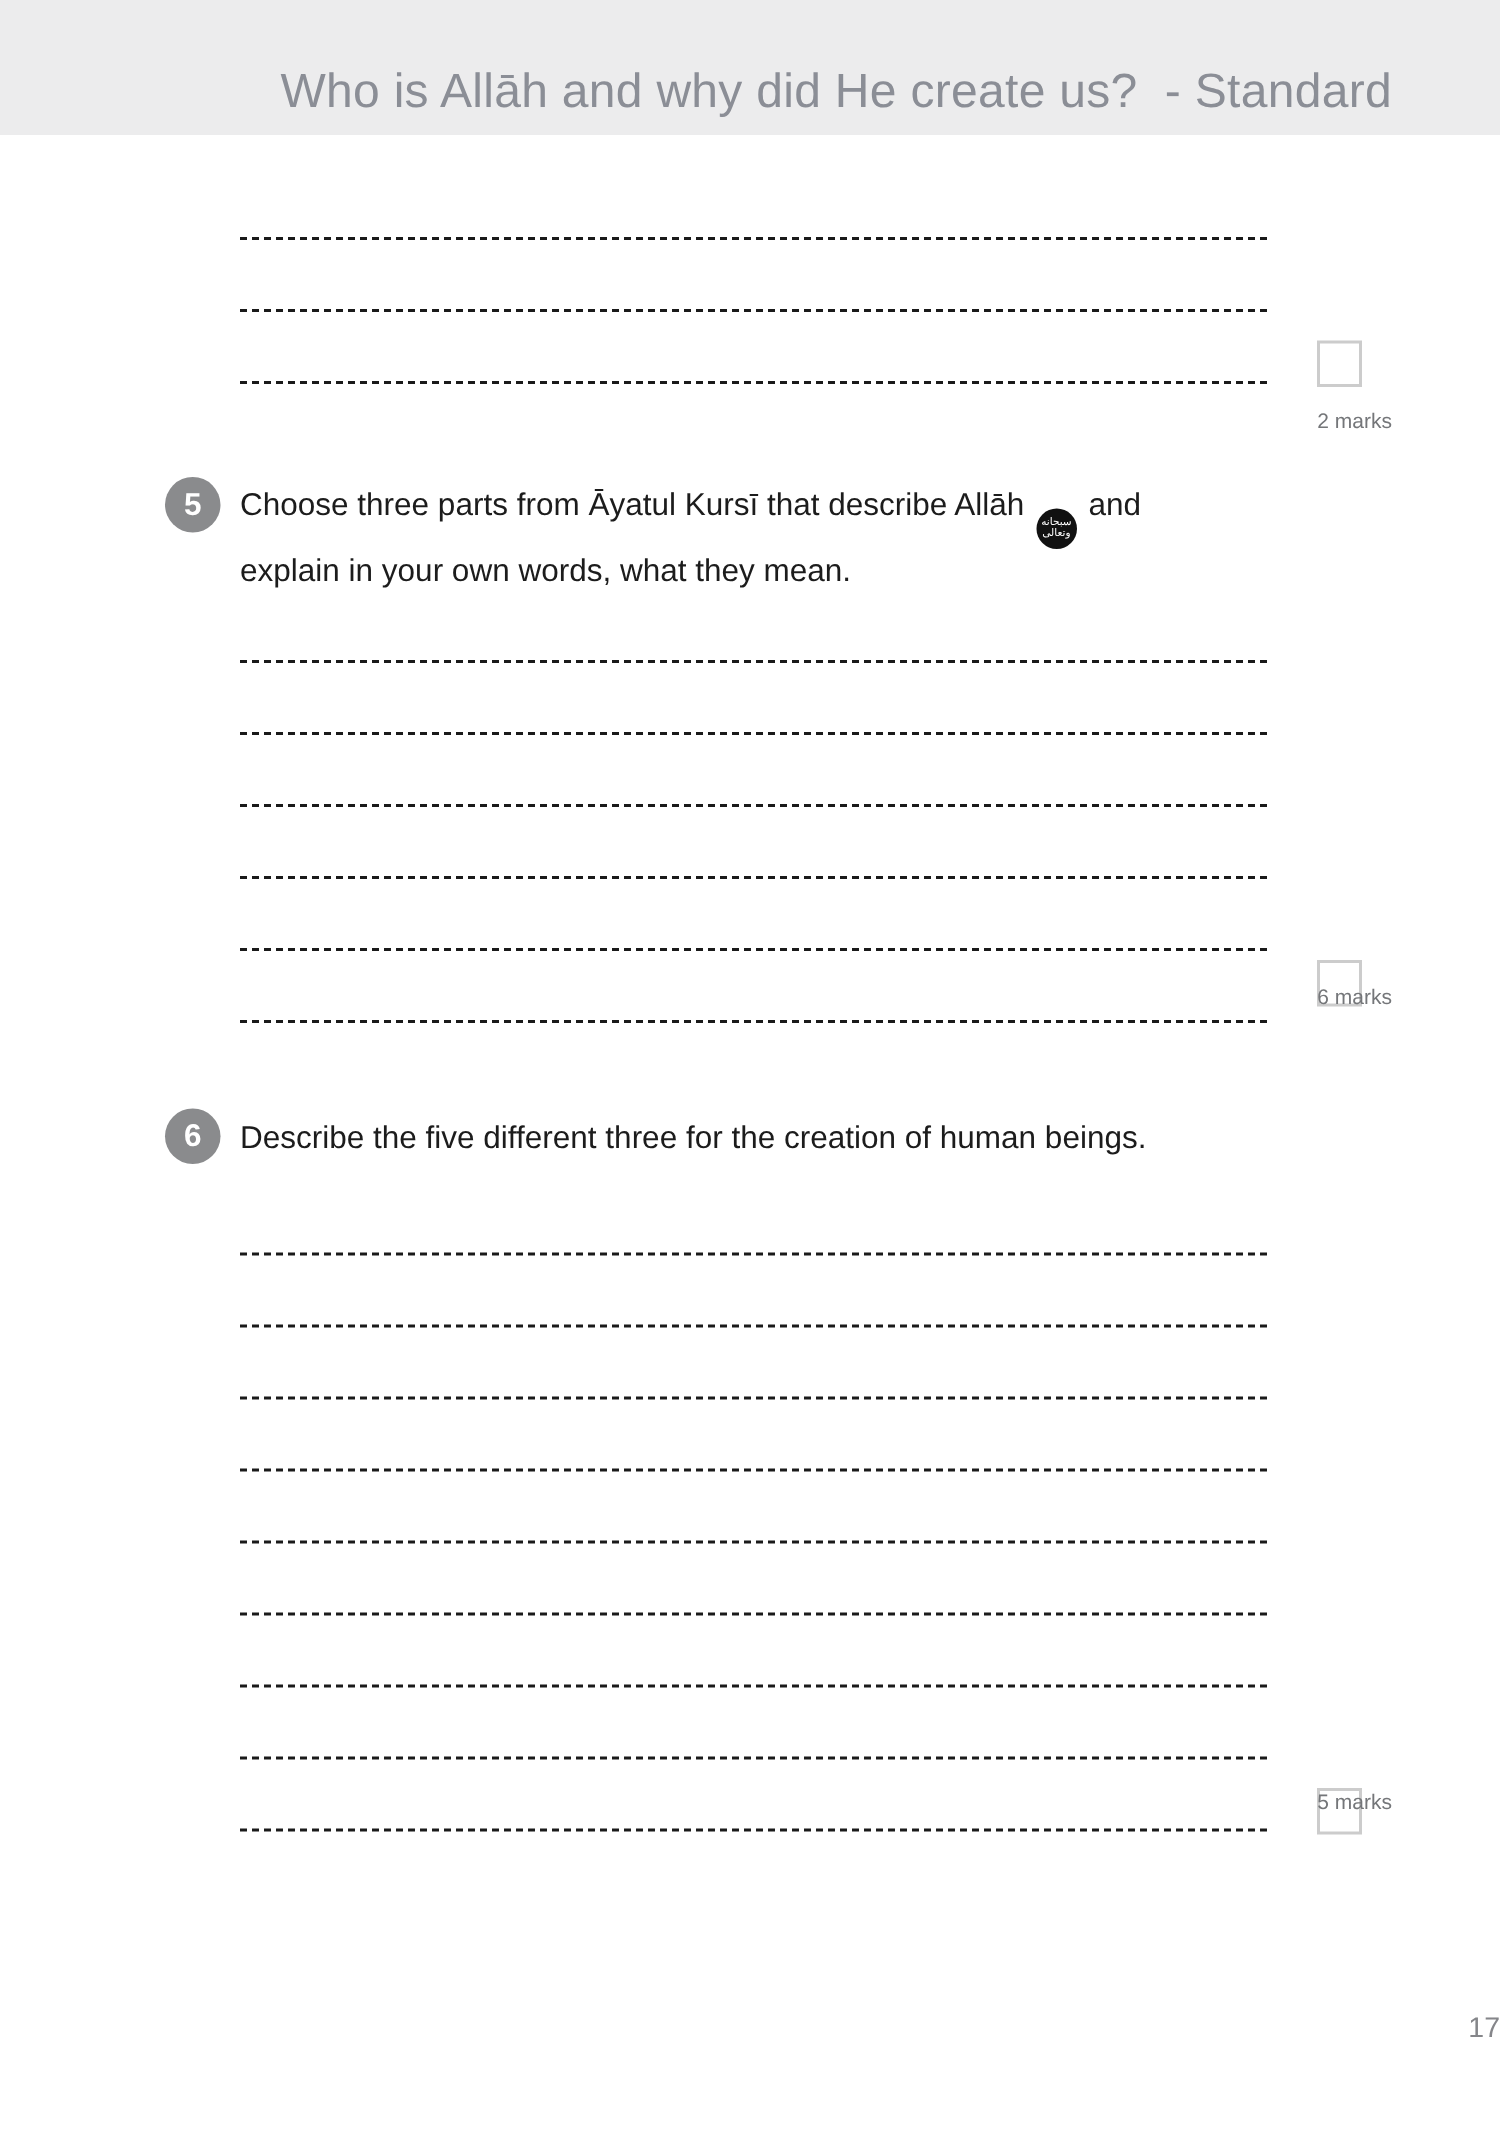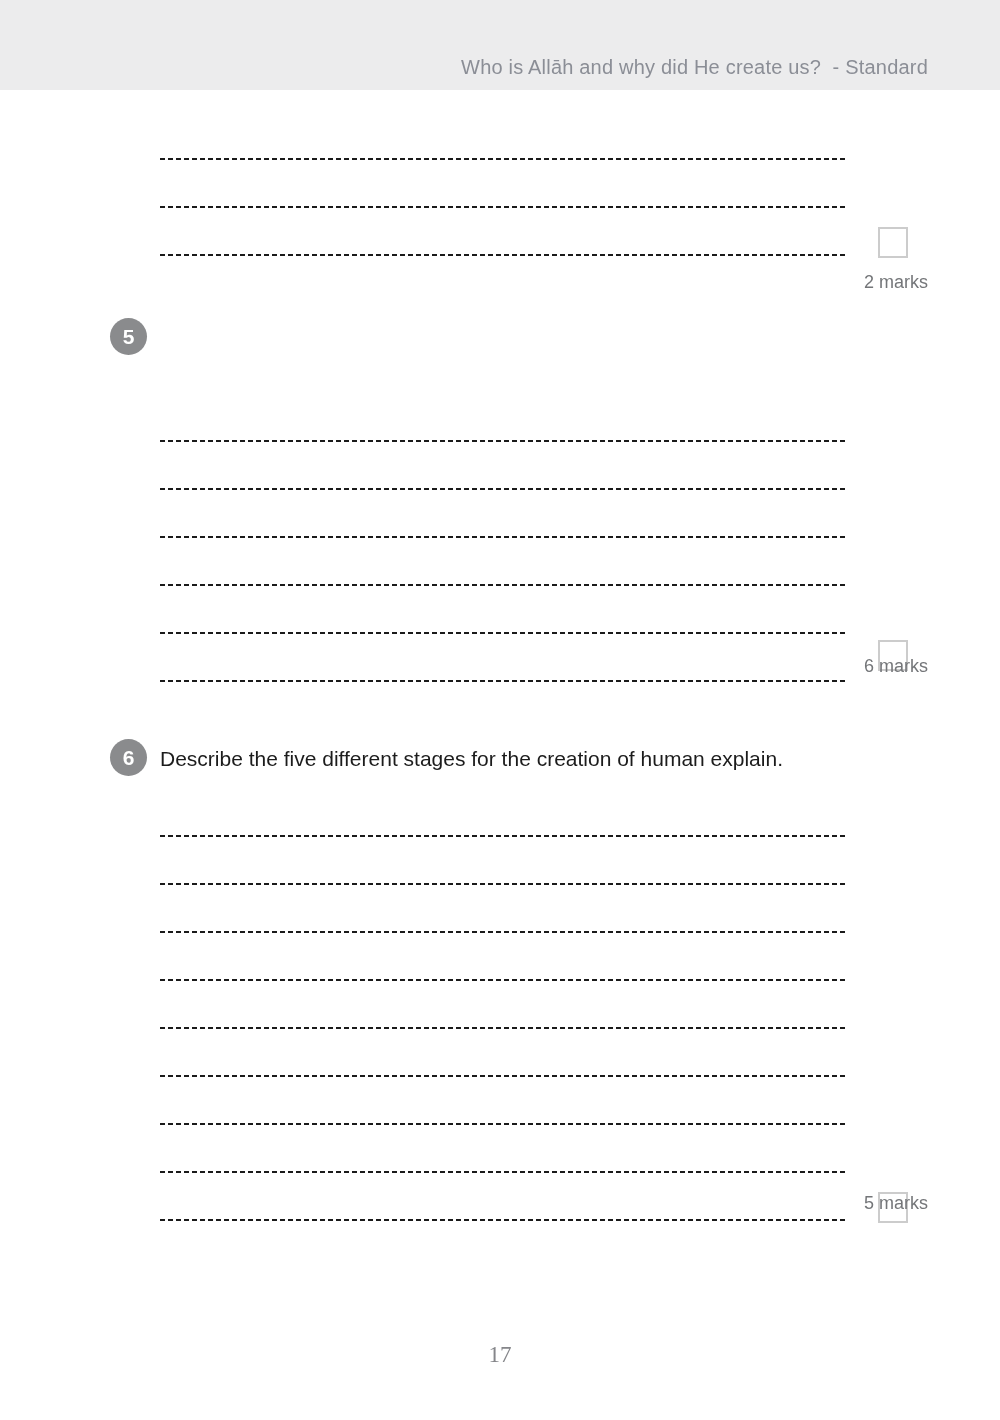--- a/index.html
+++ b/index.html
@@ -17,21 +17,21 @@
     position: absolute;
     left: 0; top: 0;
     width: 1000px; height: 90px;
     background: #ececed;
     display: flex;
     align-items: flex-end;
     justify-content: flex-end;
     padding: 0 72px 11px 0;
   }
   .band-title {
-    font-size: 20px;
+    font-size: 32px;
     color: #8b8e96;
     letter-spacing: 0.2px;
     white-space: pre;
   }
   
   .lines {
     position: absolute;
     left: 160px;
     width: 688px;
     display: flex;
@@ -46,21 +46,21 @@
   .checkbox {
     position: absolute;
     left: 878px;
     width: 30px; height: 31px;
     border: 2px solid #cccccc;
     background: #ffffff;
   }
   .marks {
     position: absolute;
     right: 72px;
-    font-size: 18px;
+    font-size: 14px;
     color: #747679;
     text-align: right;
   }
   
   .q-circle {
     position: absolute;
     width: 37px; height: 37px;
     border-radius: 50%;
     background: #8a8b8d;
     color: #ffffff;
@@ -98,24 +98,23 @@
     font-size: 7px;
     line-height: 7px;
     text-align: center;
     direction: rtl;
   }
   
   .page-number {
     position: absolute;
     left: 0; top: 1342px;
     width: 100%;
-    text-align: center;
-    font-size: 23px;
+    text-align: right;
+    font-size: 19px;
     color: #85868a;
-    font-family: Liberation Serif, serif;
   }
 </style>
 </head>
 <body>
 
 <div class="page">
 
   <header class="band">
     <div class="band-title">Who is Allāh and why did He create us?  - Standard</div>
   </header>
@@ -124,36 +123,45 @@
       <div class="dashed-line"></div>
       <div class="dashed-line"></div>
       <div class="dashed-line"></div>
     </div>
   <div class="checkbox" style="top:227px"></div>
   <div class="marks" style="top:272px">2 marks</div>
 
   <div class="q-circle" style="left:110px; top:318px">
     <span>5</span>
   </div>
+  <div class="q-text" style="top:322px">
+    <span>Choose three parts from Āyatul Kursī that describe Allāh</span>
+    <span class="honorific">
+      <span>سبحانه</span>
+      <span>وتعالى</span>
+    </span>
+    <span>and</span>
+    <span class="q-line2">explain in your own words, what they mean.</span>
+  </div>
 
   <div class="lines" style="top:440px">
       <div class="dashed-line"></div>
       <div class="dashed-line"></div>
       <div class="dashed-line"></div>
       <div class="dashed-line"></div>
       <div class="dashed-line"></div>
       <div class="dashed-line"></div>
     </div>
   <div class="checkbox" style="top:640px"></div>
   <div class="marks" style="top:656px">6 marks</div>
 
   <div class="q-circle" style="left:110px; top:739px">
     <span>6</span>
   </div>
-  <div class="q-text" style="top:744px; width:760px">Describe the five different stages for the creation of human explain.</div>
+  <div class="q-text" style="top:744px; width:760px">Describe the five different three for the creation of human beings.</div>
 
   <div class="lines" style="top:835px">
       <div class="dashed-line"></div>
       <div class="dashed-line"></div>
       <div class="dashed-line"></div>
       <div class="dashed-line"></div>
       <div class="dashed-line"></div>
       <div class="dashed-line"></div>
       <div class="dashed-line"></div>
       <div class="dashed-line"></div>

